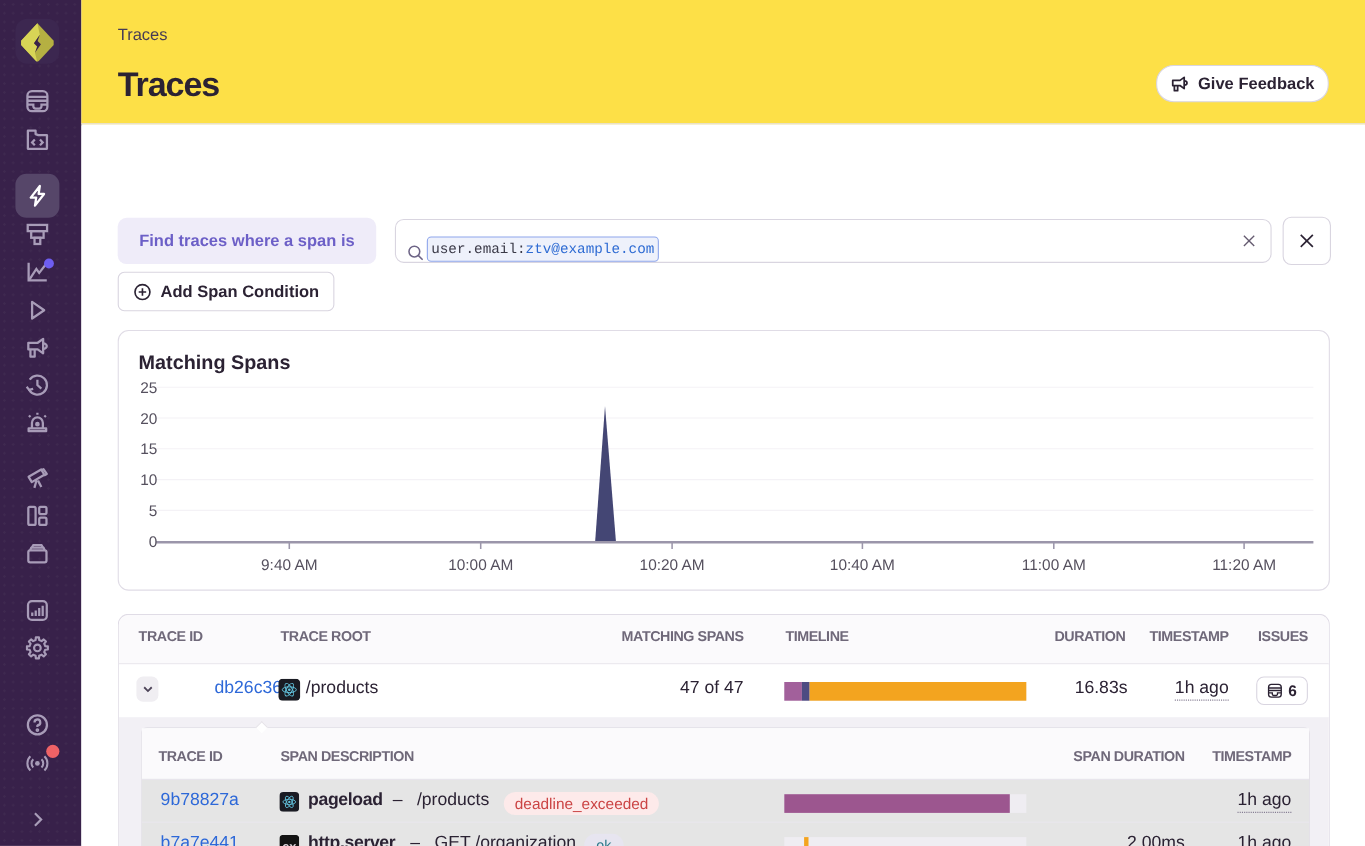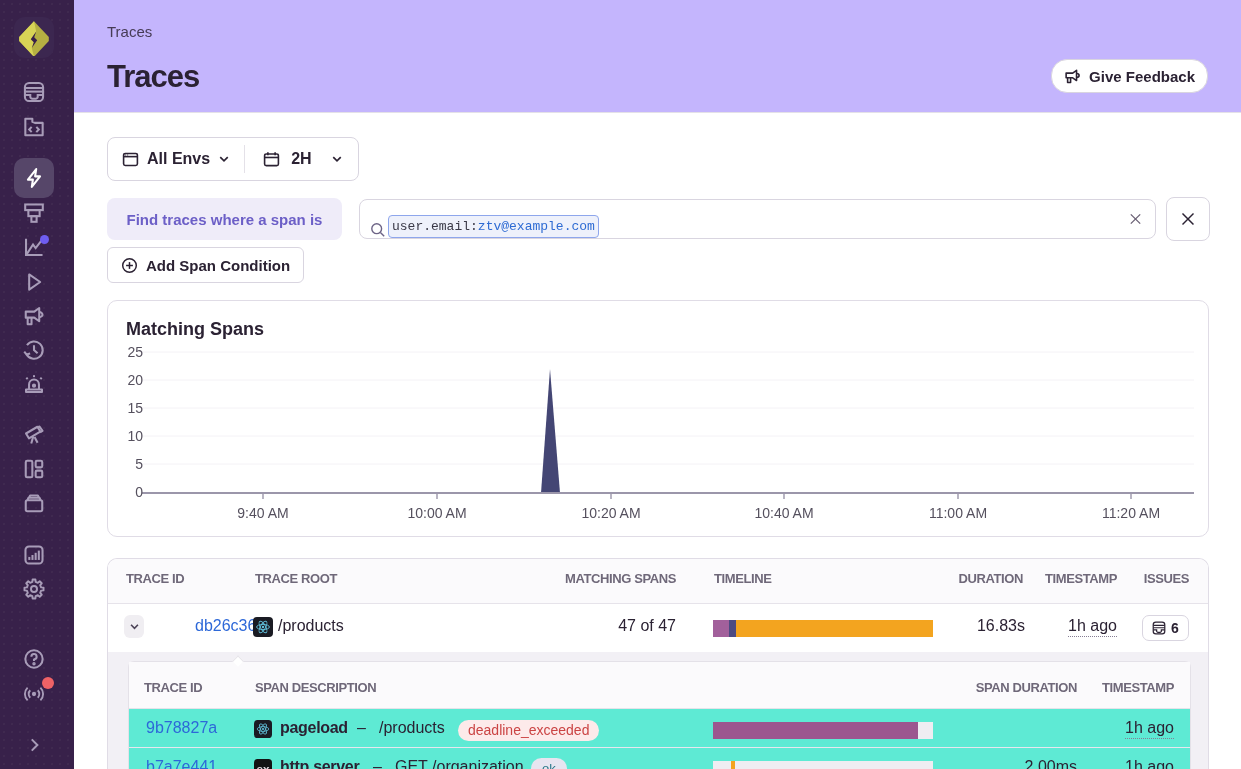--- a/index.html
+++ b/index.html
@@ -5,21 +5,21 @@
 * { margin:0; padding:0; box-sizing:border-box; }
 html,body { width:1241px; height:769px; overflow:hidden; font-family:"Liberation Sans",sans-serif; background:#fff; }
 
 
 #sidebar { position:absolute; left:0; top:0; width:74px; height:769px; background:#38214a; background-image:radial-gradient(rgba(210,220,200,0.045) 1px, transparent 1.3px); background-size:8px 8px; }
 #sidebar svg { display:block; }
 .sicon { position:absolute; left:34px; transform:translateX(-50%); color:#a89cb8; }
 .active-bg { position:absolute; left:14px; top:158px; width:40px; height:40px; background:#564669; border-radius:10px; }
 
 
-#header { position:absolute; left:74px; top:0; width:1167px; height:113px; background:#c4b5fd; border-bottom:1px solid #e4e1e8; }
+#header { position:absolute; left:74px; top:0; width:1167px; height:113px; background:#fde047; border-bottom:1px solid #e4e1e8; }
 .crumb { position:absolute; left:33px; top:23px; font-size:15px; color:#463b55; }
 h1.title { position:absolute; left:33px; top:59px; font-size:31px; font-weight:bold; color:#2b2233; letter-spacing:-1px; }
 .feedback-btn { position:absolute; right:33px; top:59px; height:34px; background:#fff; border:1px solid #d9d5e0; border-radius:16px; display:flex; align-items:center; gap:8px; padding:0 12px; font-size:15px; font-weight:bold; color:#2b2233; }
 
 
 #content { position:absolute; left:74px; top:114px; width:1167px; height:655px; background:#fff; }
 
 .filterbar { position:absolute; left:33px; top:23px; width:252px; height:44px; border:1px solid #d9d5e0; border-radius:8px; background:#fff; display:flex; align-items:center; }
 .fseg { display:flex; align-items:center; gap:8px; padding:0 14px; font-size:16px; font-weight:bold; color:#2b2233; }
 .fdivider { width:1px; height:28px; background:#e4e1e8; }
@@ -40,21 +40,21 @@
 
 
 .tablepanel { position:absolute; left:33px; top:444px; width:1102px; height:212px; background:#fff; border:1px solid #e0dce6; border-radius:10px 10px 0 0; border-bottom:none; overflow:hidden; }
 .thead { position:absolute; left:0; top:0; width:100%; height:45px; background:#fbfafc; border-bottom:1px solid #e6e3ea; }
 .th { position:absolute; top:12px; font-size:13px; font-weight:bold; color:#6f6879; letter-spacing:-0.4px; }
 .trow { position:absolute; left:0; top:45px; width:100%; height:48px; background:#fff; }
 .subarea { position:absolute; left:0; top:93px; width:100%; height:119px; background:#f2f0f5; }
 .subtable { position:absolute; left:20px; top:9px; width:1063px; background:#fff; border:1px solid #e4e1e8; border-radius:6px 6px 0 0; border-bottom:none; }
 .sub-thead { height:47px; background:#fbfafc; border-bottom:1px solid #e6e3ea; position:relative; }
 .sub-th { position:absolute; top:18px; font-size:13px; font-weight:bold; color:#6f6879; letter-spacing:-0.4px; }
-.sub-row { height:39px; position:relative; background:#5eead4; border-bottom:1px solid #e9e6ee; }
+.sub-row { height:39px; position:relative; background:#e5e5e5; border-bottom:1px solid #e9e6ee; }
 .bluelink { color:#2d68d8; font-size:16px; }
 </style>
 </head>
 <body>
 <div id="sidebar">
 
   <div style="position:absolute; left:14px; top:17px; width:40px; height:41px; border-radius:11px; background:#3c2750;"></div>
   <svg class="sicon" style="top:20px;" width="36" height="36" viewBox="0 0 36 36">
     <g transform="translate(18,19)">
       <path d="M0,-17.8 L14.8,-2 L14.8,2 L0,17.8 L-14.8,2 L-14.8,-2 Z" fill="#b5b042"></path>
@@ -172,47 +172,20 @@
 <div id="header">
   <div class="crumb">Traces</div>
   <h1 class="title">Traces</h1>
   <div class="feedback-btn"><svg width="17" height="17" viewBox="0 0 16 16" fill="none" stroke="#2b2233" stroke-width="1.5" stroke-linejoin="round">
         <path d="M2,4.8 H8.2 L11.8,2.2 V11.8 L8.2,9.2 H2 Z"></path>
         <path d="M3.4,9.2 V13.6 H6.2 V9.4"></path>
         <path d="M11.9,5.2 C13.3,5.2 14.2,6.2 14.2,7 C14.2,7.8 13.3,8.8 11.9,8.8"></path>
       </svg>Give Feedback</div>
 </div>
 <div id="content">
-  <div class="filterbar">
-    <div class="fseg" id="seg-env">
-      <svg width="17" height="17" viewBox="0 0 16 16" fill="none" stroke="#2b2233" stroke-width="1.5">
-          <rect x="1.5" y="2.3" width="13" height="11.4" rx="1.6"></rect>
-          <line x1="1.5" y1="5.3" x2="14.5" y2="5.3"></line>
-          <line x1="3" y1="3.8" x2="3.9" y2="3.8" stroke-width="1.1"></line>
-          <line x1="4.9" y1="3.8" x2="5.8" y2="3.8" stroke-width="1.1"></line>
-        </svg>
-      All Envs
-      <svg width="12" height="12" viewBox="0 0 16 16" fill="none" stroke="#2b2233" stroke-width="2.2">
-          <path d="M3,5.5 L8,10.5 L13,5.5"></path>
-        </svg>
-    </div>
-    <div class="fdivider"></div>
-    <div class="fseg" id="seg-time" style="padding-left:18px; gap:11px;">
-      <svg width="17" height="17" viewBox="0 0 16 16" fill="none" stroke="#2b2233" stroke-width="1.5">
-          <rect x="1.5" y="2.8" width="13" height="11" rx="1.6"></rect>
-          <line x1="1.5" y1="6.1" x2="14.5" y2="6.1"></line>
-          <line x1="4.6" y1="1.2" x2="4.6" y2="4"></line>
-          <line x1="11.4" y1="1.2" x2="11.4" y2="4"></line>
-        </svg>
-      2H
-      <svg style="margin-left:8px;" width="12" height="12" viewBox="0 0 16 16" fill="none" stroke="#2b2233" stroke-width="2.2">
-          <path d="M3,5.5 L8,10.5 L13,5.5"></path>
-        </svg>
-    </div>
-  </div>
   <div class="qrow">
     <div class="qpill">Find traces where a span is</div>
     <div class="qsearch">
       <svg style="margin-left:10px;" width="16" height="16" viewBox="0 0 16 16" fill="none" stroke="#6d6486" stroke-width="1.4">
           <circle cx="6.7" cy="6.7" r="4.9"></circle>
           <line x1="10.4" y1="10.4" x2="14.2" y2="14.2"></line>
         </svg>
       <span class="qtoken">user.email:<span class="val">ztv@example.com</span></span>
       <svg class="qclear" width="15" height="15" viewBox="0 0 16 16" fill="none" stroke="#655b70" stroke-width="1.3">
           <line x1="3" y1="3" x2="13" y2="13"></line>

